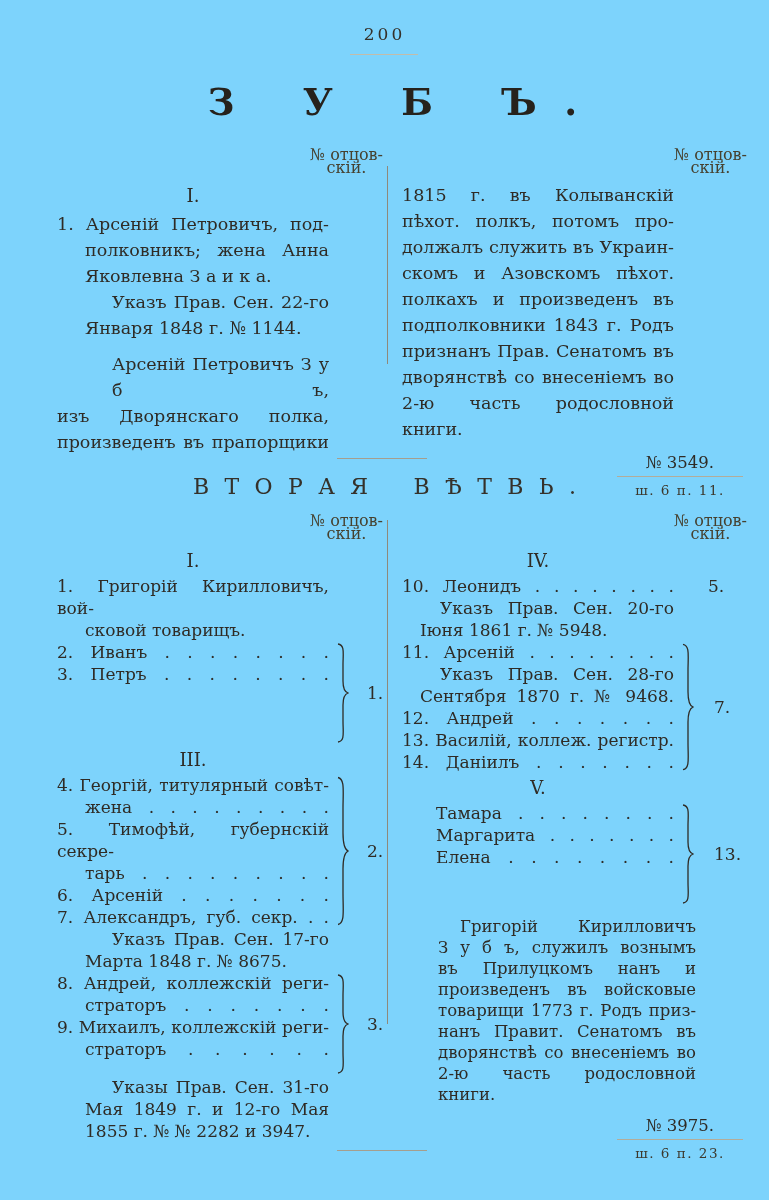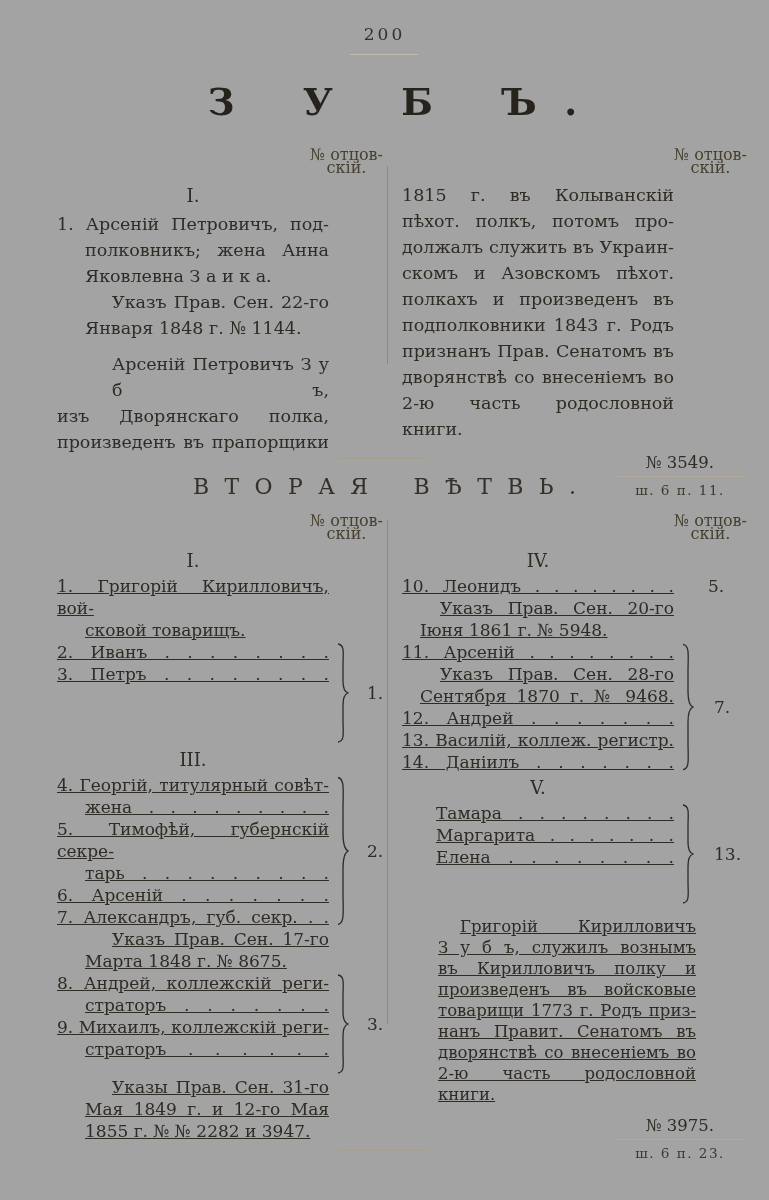--- a/index.html
+++ b/index.html
@@ -1,18 +1,18 @@
 <!DOCTYPE html>
 <html><head>
 <meta charset="utf-8">
 <style>
   html,body{margin:0;padding:0;background:#d8d3c4;}
   .page{
     position:relative;width:769px;height:1200px;margin:0 auto;
-    background:#a3a3a3;color:#2f2b25;
+    background:#7dd3fc;color:#2f2b25;
     font-family:"DejaVu Serif", serif;
     overflow:hidden;
   }
   .pagenum{position:absolute;top:24px;left:0;right:0;text-align:center;
     font-size:17px;letter-spacing:3px;color:#35312a;}
   .pagenum-rule{position:absolute;top:54px;left:350px;width:68px;border-top:1px solid #c3bca9;}
   .title{position:absolute;top:80px;left:16px;right:0;margin:0;text-align:center;
     font-size:37px;font-weight:700;letter-spacing:.75em;padding-left:.75em;color:#26221c;}
   .branchhead{position:absolute;top:474px;left:0;right:0;margin:0;text-align:center;
     font-size:22px;font-weight:400;letter-spacing:.7em;word-spacing:.35em;padding-left:.7em;color:#35312a;}
@@ -22,21 +22,21 @@
   .sec2{top:514px;}
   .colL{flex:0 0 330px;width:330px;position:relative;}
   .colR{flex:1;margin-left:15px;position:relative;}
   .colhead{position:absolute;top:0;text-align:center;font-size:16px;line-height:13px;color:#46412f;}
   .colL .colhead{right:4px;}
   .colR .colhead{right:0;}
   .body{padding-top:32px;}
   .sec1 .colR .body{padding-top:34px;}
 
   .ln{width:272px;font-size:17.5px;line-height:26px;white-space:normal;}
-  .sec2 .ln{font-size:17px;line-height:22px;text-decoration:underline;}
+  .sec2 .ln{font-size:17px;line-height:22px;}
   .just{text-align:justify;text-align-last:justify;}
   .ind1{padding-left:28px;width:244px;}
   .ind2{padding-left:55px;width:217px;}
   .ind3{padding-left:18px;width:254px;}
   .ind4{padding-left:38px;width:234px;}
   .gap{margin-top:10px;}
 
   .roman{width:272px;text-align:center;font-size:18px;line-height:26px;margin:3px 0 2px;}
   .sec2 .roman{line-height:24px;}
 
@@ -226,21 +226,21 @@
             <svg viewBox="0 0 12 100" preserveAspectRatio="none">
                 <path d="M1,1 C8,2 6,10 6,22 L6,38 C6,46 8,49 11,50 C8,51 6,54 6,62 L6,78 C6,90 8,98 1,99" fill="none" stroke="#2f2b25" stroke-width="1.3" vector-effect="non-scaling-stroke"></path>
               </svg>
           </div>
           <div class="gnum">13.</div>
         </div>
 
         <div class="para">
           <div class="ln just first">Григорій Кирилловичъ</div>
           <div class="ln just">З у б ъ, служилъ вознымъ</div>
-          <div class="ln just">въ Кирилловичъ полку и</div>
+          <div class="ln just">въ Прилуцкомъ нанъ и</div>
           <div class="ln just">произведенъ въ войсковые</div>
           <div class="ln just">товарищи 1773 г. Родъ приз-</div>
           <div class="ln just">нанъ Правит. Сенатомъ въ</div>
           <div class="ln just">дворянствѣ со внесеніемъ во</div>
           <div class="ln just">2-ю часть родословной книги.</div>
         </div>
 
         <div class="refs">
           <div class="refno">№ 3975.</div>
           <div class="shelf">ш. 6 п. 23.</div>

